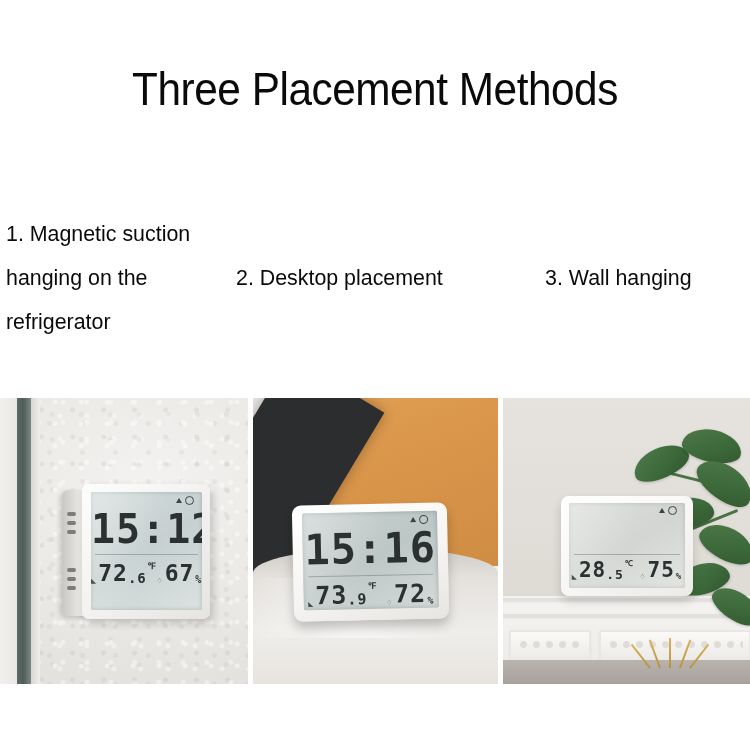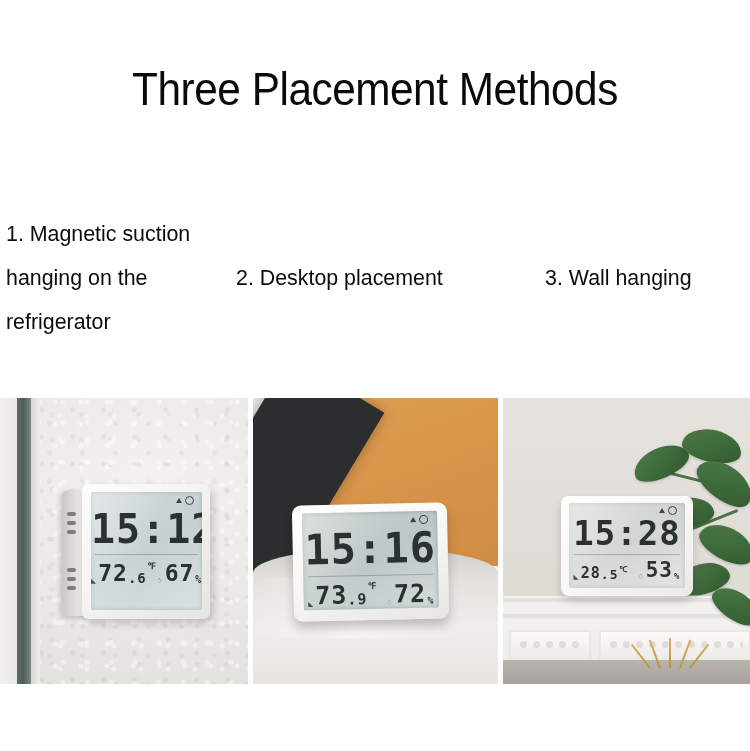--- a/index.html
+++ b/index.html
@@ -384,32 +384,31 @@
       </div>
 
       <div class="dev3">
         <div class="body">
           <div class="lcd">
             <div class="glare"></div>
             <div class="ind" style="right:8px;top:3px;">
               <span class="bell"></span>
               <span class="alarmclock"></span>
             </div>
-            <div class="clock seg" style="top:13px;font-size:34px;">15:28</div>
             <div class="divider" style="top:51px"></div>
             <div class="botrow" style="top:57px;">
               <div class="reading">
                 <span class="tinyicon">◣</span>
-                <span class="seg big" style="font-size:15px">28</span>
+                <span class="seg big" style="font-size:21px">28</span>
                 <span class="seg small" style="font-size:13px">.5</span>
                 <span class="seg unit" style="font-size:8px">℃</span>
               </div>
               <div class="reading">
                 <span class="tinyicon">♢</span>
-                <span class="seg big" style="font-size:21px">53</span>
+                <span class="seg big" style="font-size:21px">75</span>
                 <span class="seg pct" style="font-size:9px">%</span>
               </div>
             </div>
           </div>
         </div>
       </div>
     </div>
 
   </div>
 </div>

